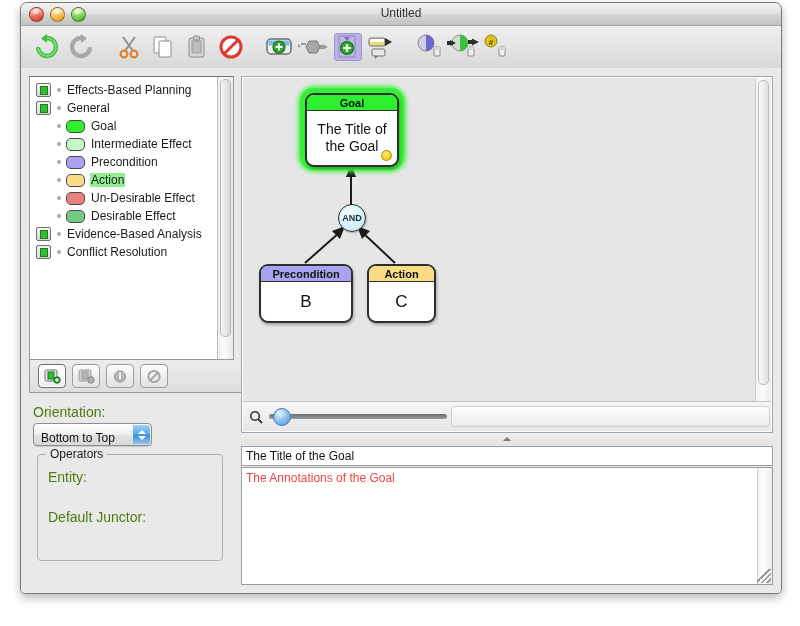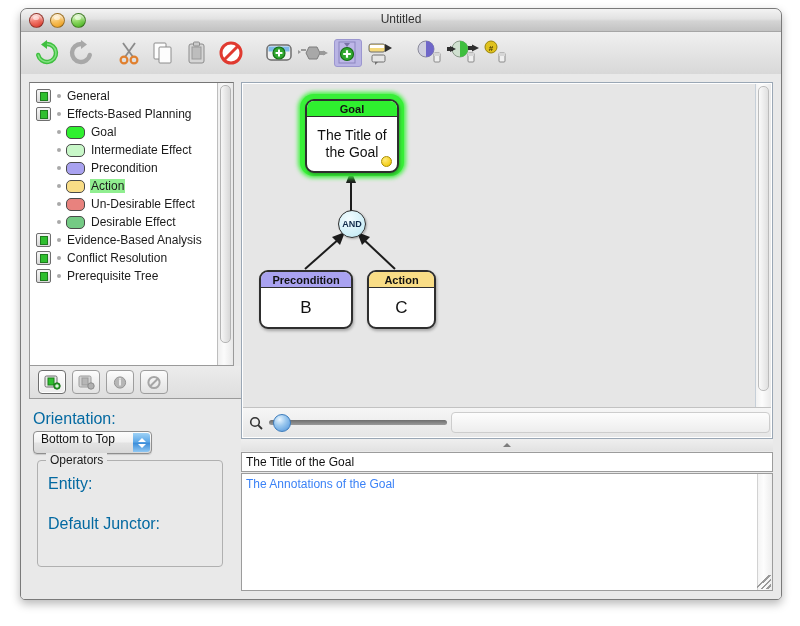--- a/index.html
+++ b/index.html
@@ -11,21 +11,21 @@
   }
   #root {
     position: relative;
     width: 800px; height: 626px;
     background: #ffffff;
   }
 
   
   .window {
     position: absolute;
-    left: 20px; top: 8px;
+    left: 20px; top: 2px;
     width: 760px; height: 590px;
     border: 1px solid #7a7a7a;
     border-radius: 7px 7px 5px 5px;
     background: #e9e9e9;
     box-shadow: 0 4px 10px rgba(0,0,0,0.28);
     overflow: hidden;
   }
 
   
   .titlebar {
@@ -170,33 +170,33 @@
   .sbtn {
     width: 26px; height: 22px;
     border: 1px solid #9d9d9d;
     border-radius: 4px;
     background: linear-gradient(to bottom, #fcfcfc, #e2e2e2);
     display: flex; align-items: center; justify-content: center;
   }
   .sbtn.active { border-color: #6e6e6e; background: linear-gradient(to bottom, #ffffff, #ededed); box-shadow: inset 0 0 0 1px #fff; }
 
   .orient-label, .sec-label {
-    font-size: 16px; color: #0369a1;
+    font-size: 14px; color: #4d7c0f;
   }
   .orientwrap { position: absolute; left: 4px; top: 328px; width: 200px; }
   .orientwrap .orient-label { display:block; margin-bottom: 3px; }
 
   .popup {
     position: relative;
     height: 21px;
     border: 1px solid #8e8e8e;
     border-radius: 4px;
     background: linear-gradient(to bottom, #fdfdfd 0%, #f0f0f0 48%, #e3e3e3 52%, #d8d8d8 100%);
     box-shadow: 0 1px 1px rgba(0,0,0,0.14);
-    display: flex; align-items: flex-start;
+    display: flex; align-items: flex-end;
     font-size: 12px; color: #111;
     padding-left: 7px;
     overflow: hidden;
   }
   .popup .arrows {
     position: absolute; right: 1px; top: 1px; bottom: 1px; width: 17px;
     background: linear-gradient(to bottom, #9ed2f6 0%, #5fa9e8 45%, #3f8fda 55%, #8fc7f3 100%);
     border-radius: 0 3px 3px 0;
     display: flex; flex-direction: column; align-items: center; justify-content: center;
     gap: 2px;
@@ -294,21 +294,21 @@
   }
   .annobox {
     position: absolute; left: 0; right: 0; top: 391px; bottom: 0;
     background: #ffffff;
     border: 1px solid #9c9c9c;
     box-sizing: border-box;
     overflow: hidden;
   }
   .annotext {
     padding: 3px 0 0 4px;
-    font-size: 12px; color: #3b82f6;
+    font-size: 12px; color: #ef4444;
   }
   .anno-vscroll {
     position: absolute; right: 0; top: 0; width: 14px; bottom: 0;
     background: linear-gradient(to right, #f4f4f4, #fdfdfd 40%, #ededed);
     border-left: 1px solid #d2d2d2;
   }
   .resize-grip {
     position: absolute; right: 1px; bottom: 1px; width: 14px; height: 14px;
     background:
       linear-gradient(135deg, transparent 0 42%, #9a9a9a 42% 50%, transparent 50% 62%),
@@ -509,27 +509,27 @@
     <div class="content">
 
       <div class="leftcol">
 
         <div class="treebox">
           <div class="treelist">
 
             <div class="trow">
               <span class="folder-ico"></span>
               <span class="dot"></span>
-              <span class="tlabel">General</span>
+              <span class="tlabel">Effects-Based Planning</span>
             </div>
 
             <div class="trow">
               <span class="folder-ico"></span>
               <span class="dot"></span>
-              <span class="tlabel">Effects-Based Planning</span>
+              <span class="tlabel">General</span>
             </div>
 
             <div class="trow indent">
               <span class="dot"></span>
               <span class="swatch" style="background:#2ff02f"></span>
               <span class="tlabel">Goal</span>
             </div>
 
             <div class="trow indent">
               <span class="dot"></span>
@@ -566,25 +566,20 @@
               <span class="dot"></span>
               <span class="tlabel">Evidence-Based Analysis</span>
             </div>
 
             <div class="trow">
               <span class="folder-ico"></span>
               <span class="dot"></span>
               <span class="tlabel">Conflict Resolution</span>
             </div>
 
-            <div class="trow">
-              <span class="folder-ico"></span>
-              <span class="dot"></span>
-              <span class="tlabel">Prerequisite Tree</span>
-            </div>
 
           </div>
           <div class="tree-vscroll">
             <div class="thumb"></div>
           </div>
         </div>
 
         <div class="treebtns">
           <div class="sbtn active">
             <svg width="17" height="15" viewBox="0 0 17 15">

